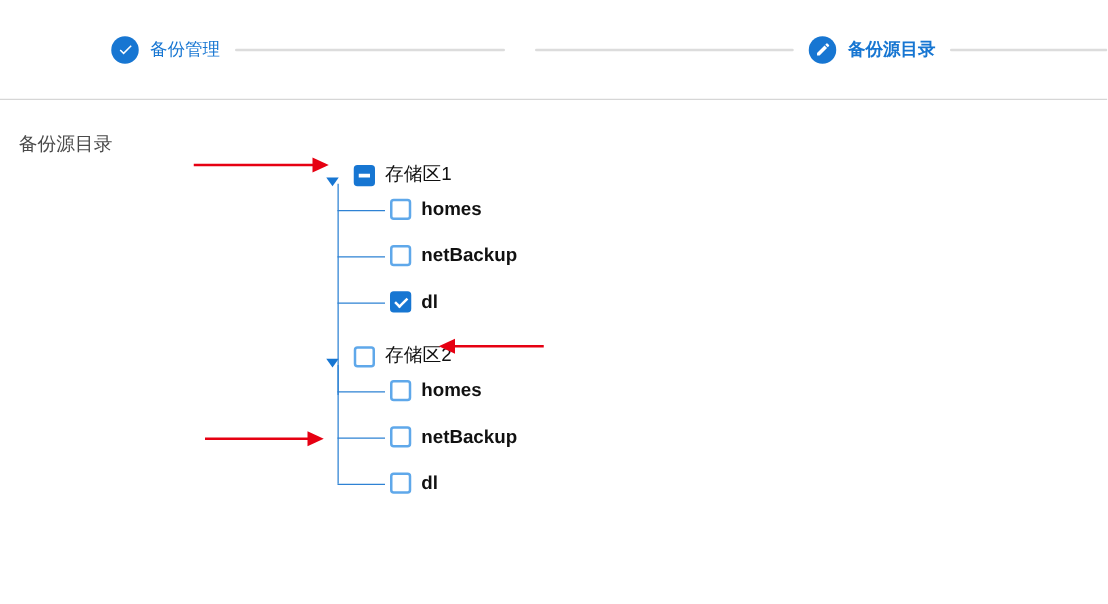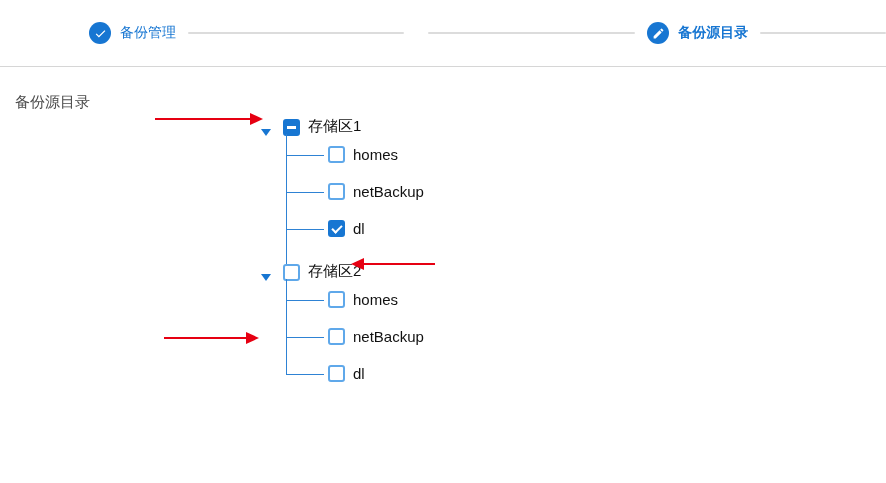--- a/index.html
+++ b/index.html
@@ -2,21 +2,21 @@
 <html><head>
 <meta charset="utf-8">
 <style>
   * { margin:0; padding:0; box-sizing:border-box; }
   html,body { background:#fff; }
   body { font-family:"Liberation Sans","DejaVu Sans",sans-serif; }
   .page { position:relative; width:886px; height:483px; background:#fff; overflow:hidden; }
 
   
   .header {
-    display:flex; align-items:center; height:67px;
+    display:flex; align-items:center; height:80px;
     padding-left:89px; border-bottom:1px solid #d6d6d6; background:#fff;
   }
   .step { display:flex; align-items:center; gap:9px; white-space:nowrap; }
   .step-circle {
     width:22px; height:22px; border-radius:50%; background:#1776d2;
     display:flex; align-items:center; justify-content:center; flex:0 0 auto;
   }
   .step-circle svg { display:none; width:13px; height:13px; }
   .step-circle[data-icon="check"] svg.ic-check { display:block; }
   .step-circle[data-icon="pencil"] svg.ic-pencil { display:block; }
@@ -34,21 +34,21 @@
   
   .tree { position:absolute; left:255px; top:35px; }
   .t-parent { height:34px; display:flex; align-items:flex-end; }
   .expander {
     width:0; height:0; margin-left:6px; cursor:pointer;
     border-left:5px solid transparent; border-right:5px solid transparent;
     border-top:7px solid #1776d2; flex:0 0 auto;
   }
   .t-parent .cb { margin-left:12px; }
   .t-label { margin-left:8px; font-size:15px; color:#111; }
-  .t-children { position:relative; margin-left:31px; }
+  .t-children { position:relative; margin-left:15px;font-weight:bold; }
   .vline { position:absolute; left:0; top:-2px; width:1px; background:#2e82d4; }
   .vline.v5 { height:169px; }
   .vline.v3 { height:95px; }
   .t-child { position:relative; height:37px; display:flex; align-items:center; padding-left:42px; }
   .t-child::before {
     content:''; position:absolute; left:0; top:50%; width:38px; height:1px; background:#2e82d4;
   }
 
   
   .cb {

